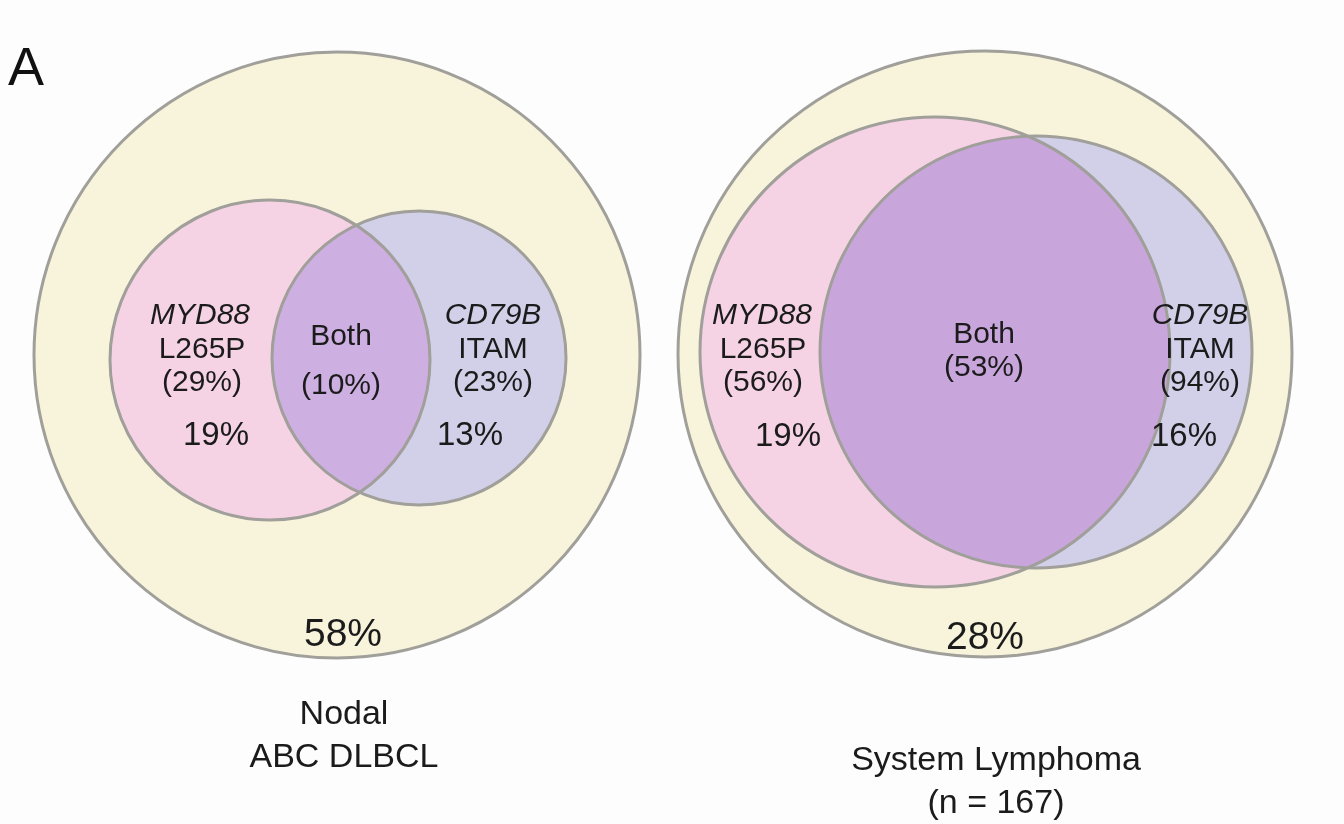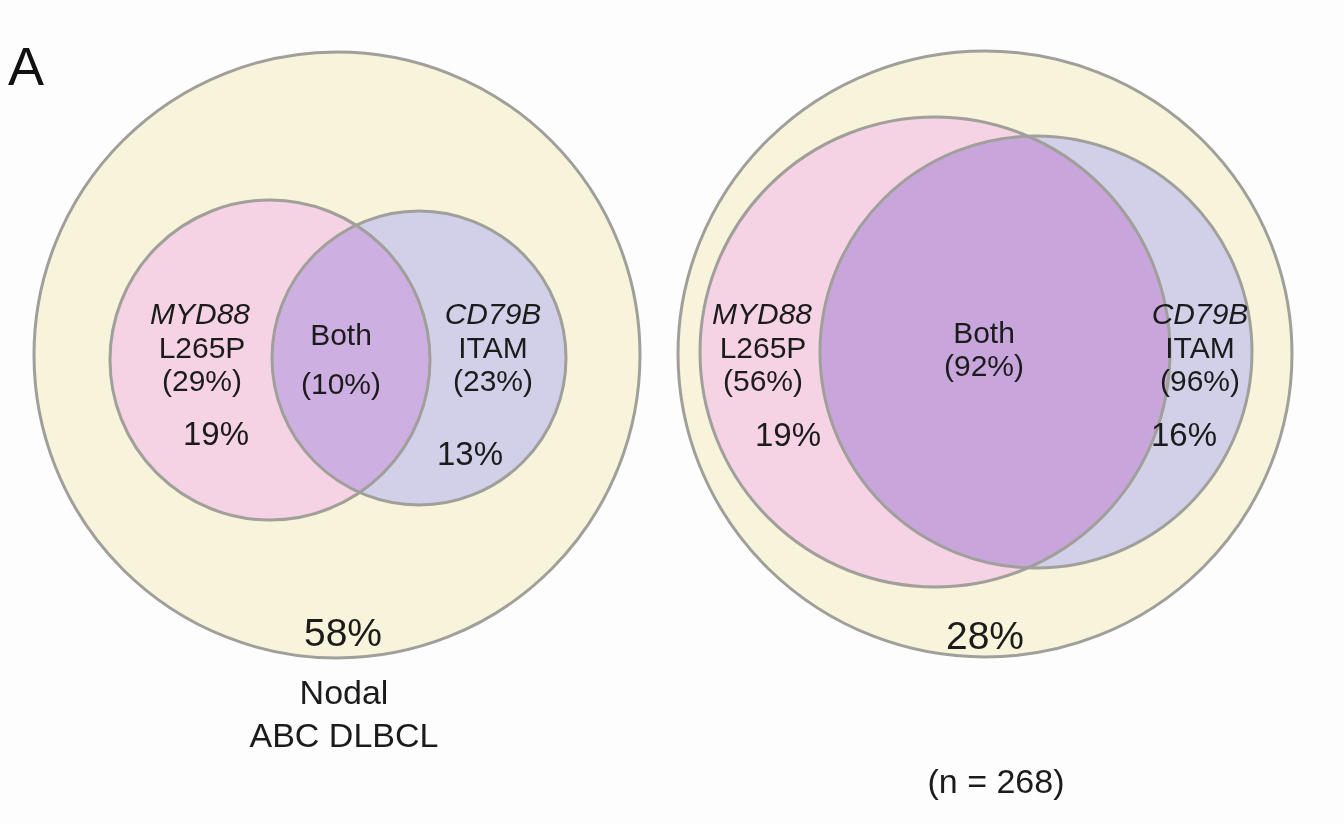--- a/index.html
+++ b/index.html
@@ -19,21 +19,21 @@
     position:absolute;
     transform:translate(-50%,-50%);
     white-space:nowrap;
     color:#1b1b1b;
     line-height:1;
   }
   .gene{font-style:italic;}
   .s30{font-size:30px;}
   .s31{font-size:33px;}
   .s32{font-size:39px;}
-  .s34{font-size:34px;}
+  .s34{font-size:34px;margin-top:20px;}
   .panel{font-size:54px;color:#111;}
 </style>
 </head>
 <body>
 
 <div id="figure">
 
   <svg id="venn-svg" width="1344" height="824" viewBox="0 0 1344 824">
     <defs>
       <clipPath id="lensL">
@@ -73,37 +73,38 @@
   <div class="t s30" style="left:202px;top:348px;">L265P</div>
   <div class="t s30" style="left:202px;top:381px;">(29%)</div>
   <div class="t s31" style="left:216px;top:433px;">19%</div>
 
   <div class="t s30" style="left:341px;top:335px;">Both</div>
   <div class="t s30" style="left:341px;top:384px;">(10%)</div>
 
   <div class="t s30 gene" style="left:493px;top:314px;">CD79B</div>
   <div class="t s30" style="left:493px;top:348px;">ITAM</div>
   <div class="t s30" style="left:493px;top:381px;">(23%)</div>
-  <div class="t s31" style="left:470px;top:453px;">13%</div>
+  <div class="t s31" style="left:470px;top:433px;">13%</div>
 
   <div class="t s32" style="left:343px;top:632px;">58%</div>
 
   <div class="t s34" style="left:344px;top:692px;">Nodal</div>
   <div class="t s34" style="left:344px;top:735px;">ABC DLBCL</div>
 
   <div class="t s30 gene" style="left:762px;top:314px;">MYD88</div>
   <div class="t s30" style="left:763px;top:348px;">L265P</div>
   <div class="t s30" style="left:763px;top:381px;">(56%)</div>
   <div class="t s31" style="left:788px;top:434px;">19%</div>
 
   <div class="t s30" style="left:984px;top:333px;">Both</div>
-  <div class="t s30" style="left:984px;top:366px;">(92%)</div>
+  <div class="t s30" style="left:984px;top:366px;">(53%)</div>
 
   <div class="t s30 gene" style="left:1200px;top:314px;">CD79B</div>
   <div class="t s30" style="left:1200px;top:348px;">ITAM</div>
-  <div class="t s30" style="left:1200px;top:381px;">(96%)</div>
+  <div class="t s30" style="left:1200px;top:381px;">(94%)</div>
   <div class="t s31" style="left:1184px;top:434px;">16%</div>
 
   <div class="t s32" style="left:985px;top:635px;">28%</div>
 
-  <div class="t s34" style="left:996px;top:781px;">(n = 268)</div>
+  <div class="t s34" style="left:996px;top:738px;">System Lymphoma</div>
+  <div class="t s34" style="left:996px;top:781px;">(n = 167)</div>
 
 </div>
 
 </body></html>

